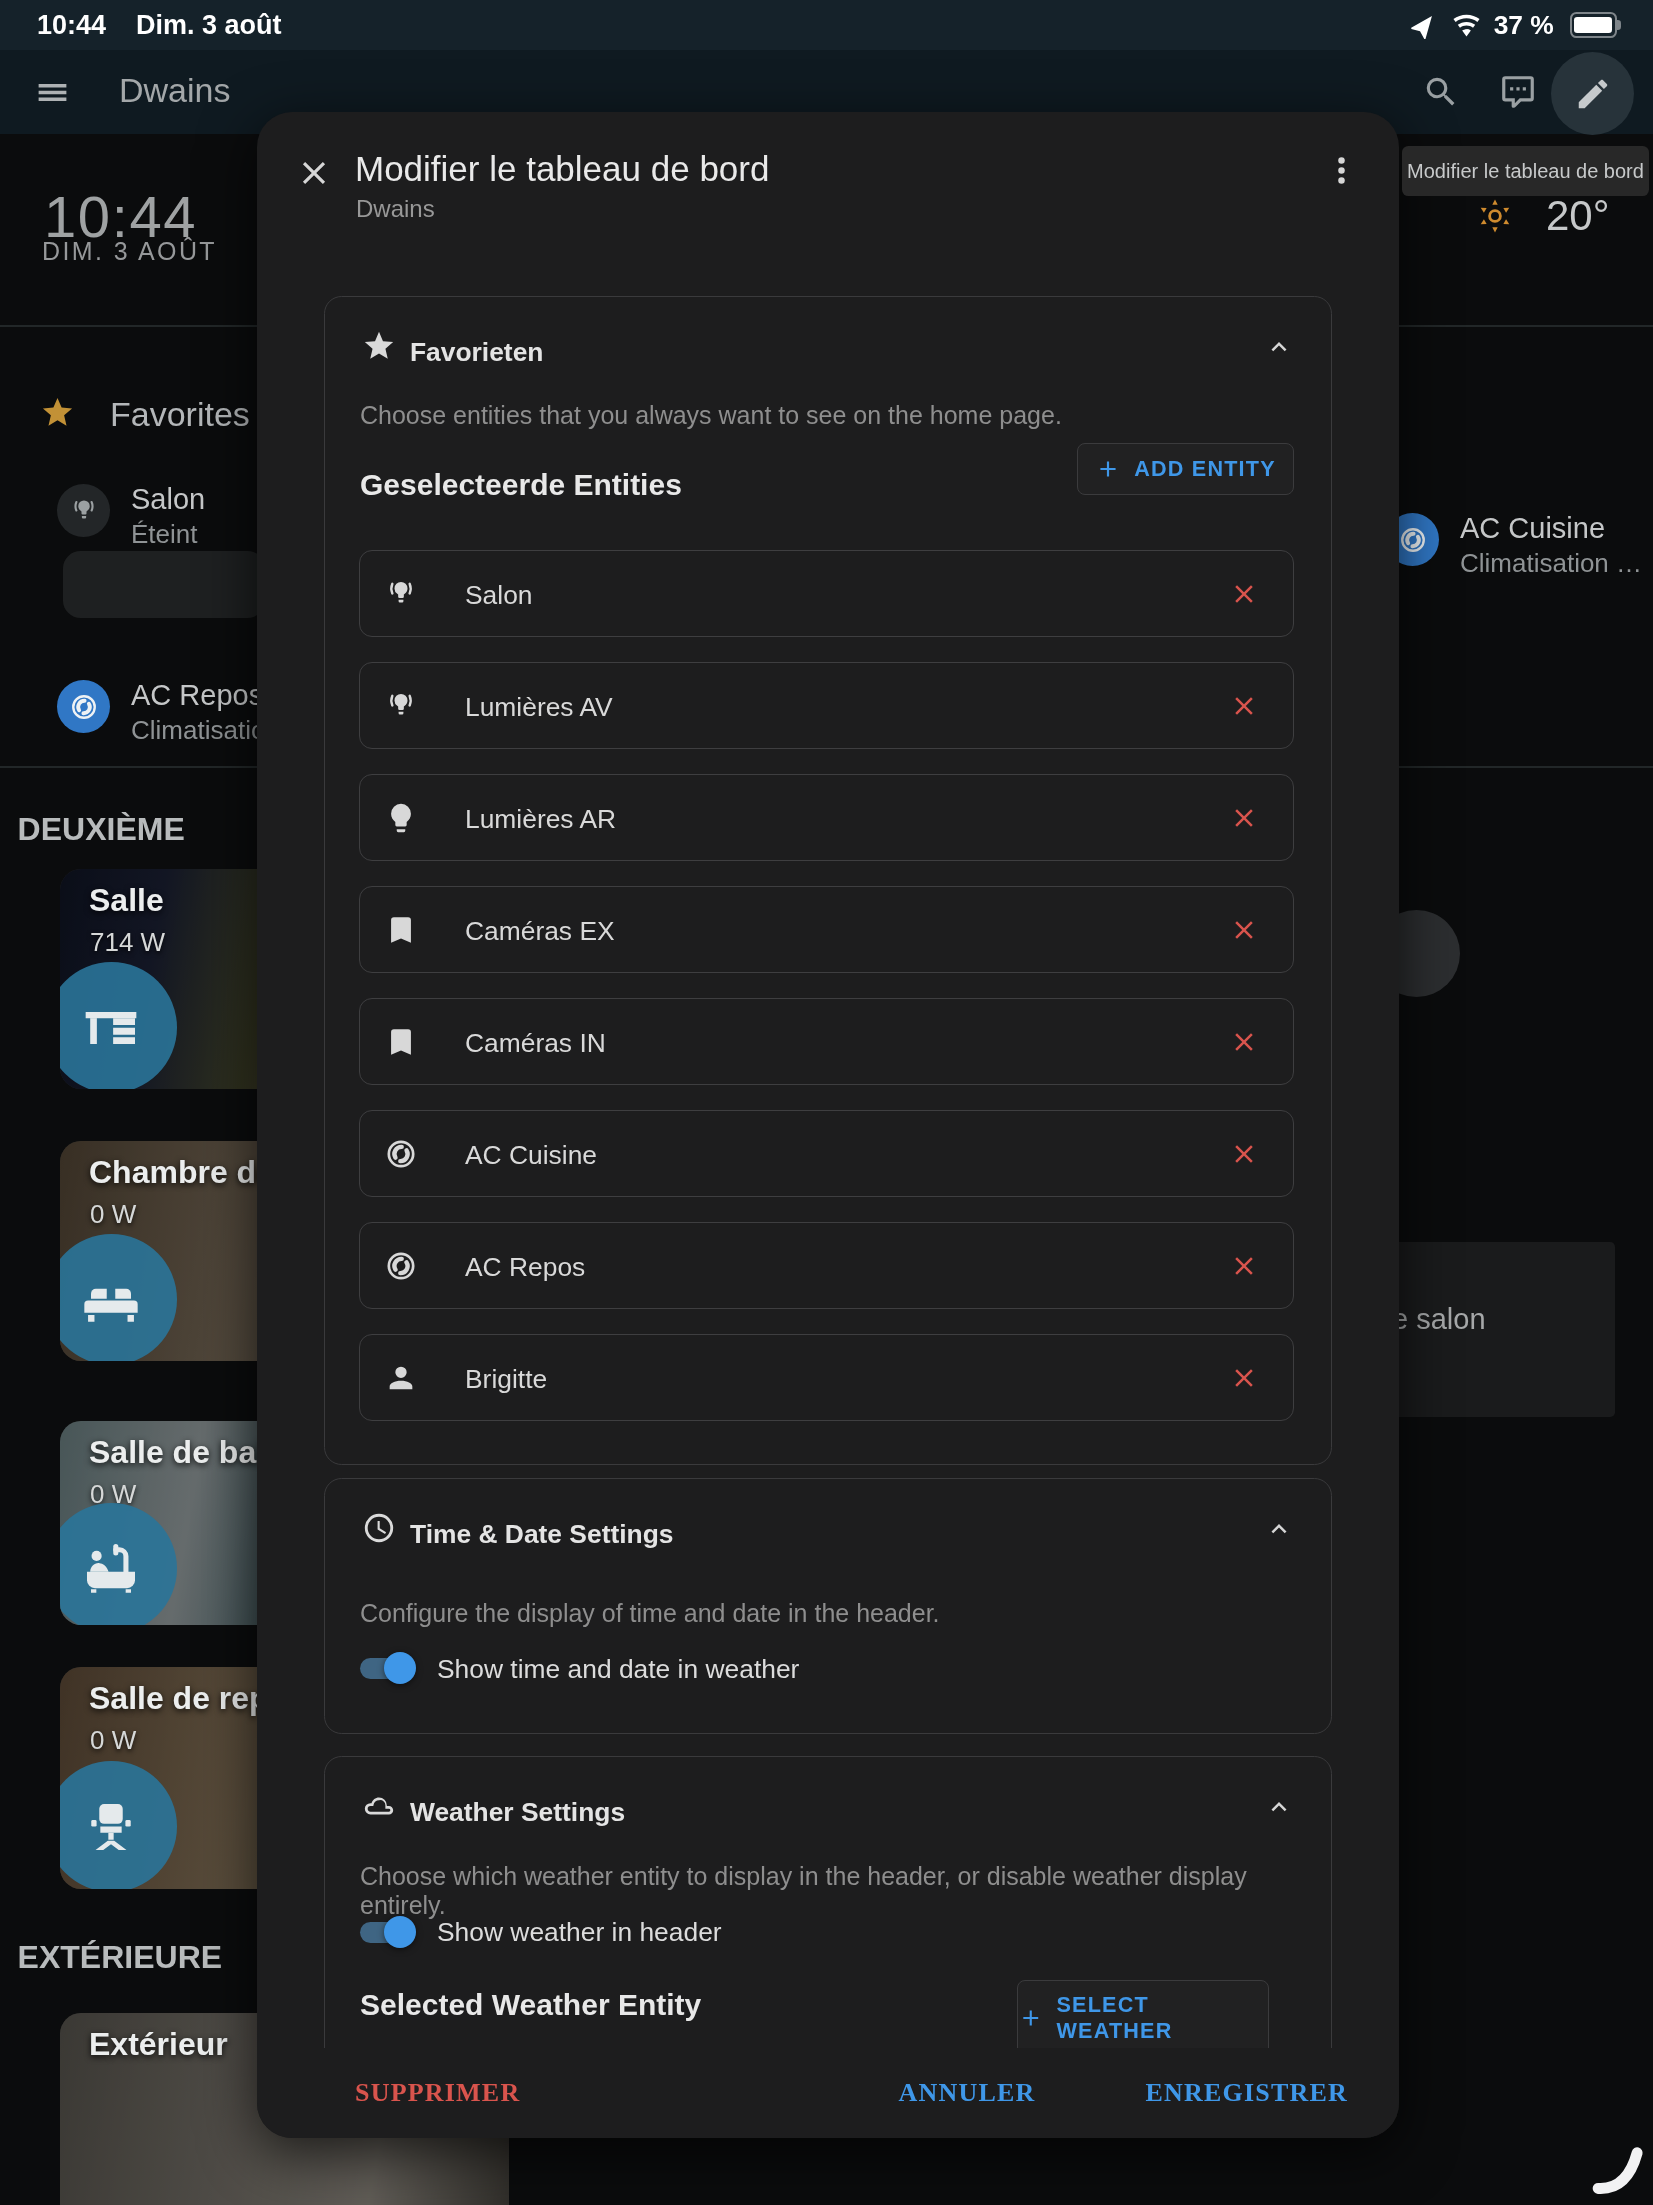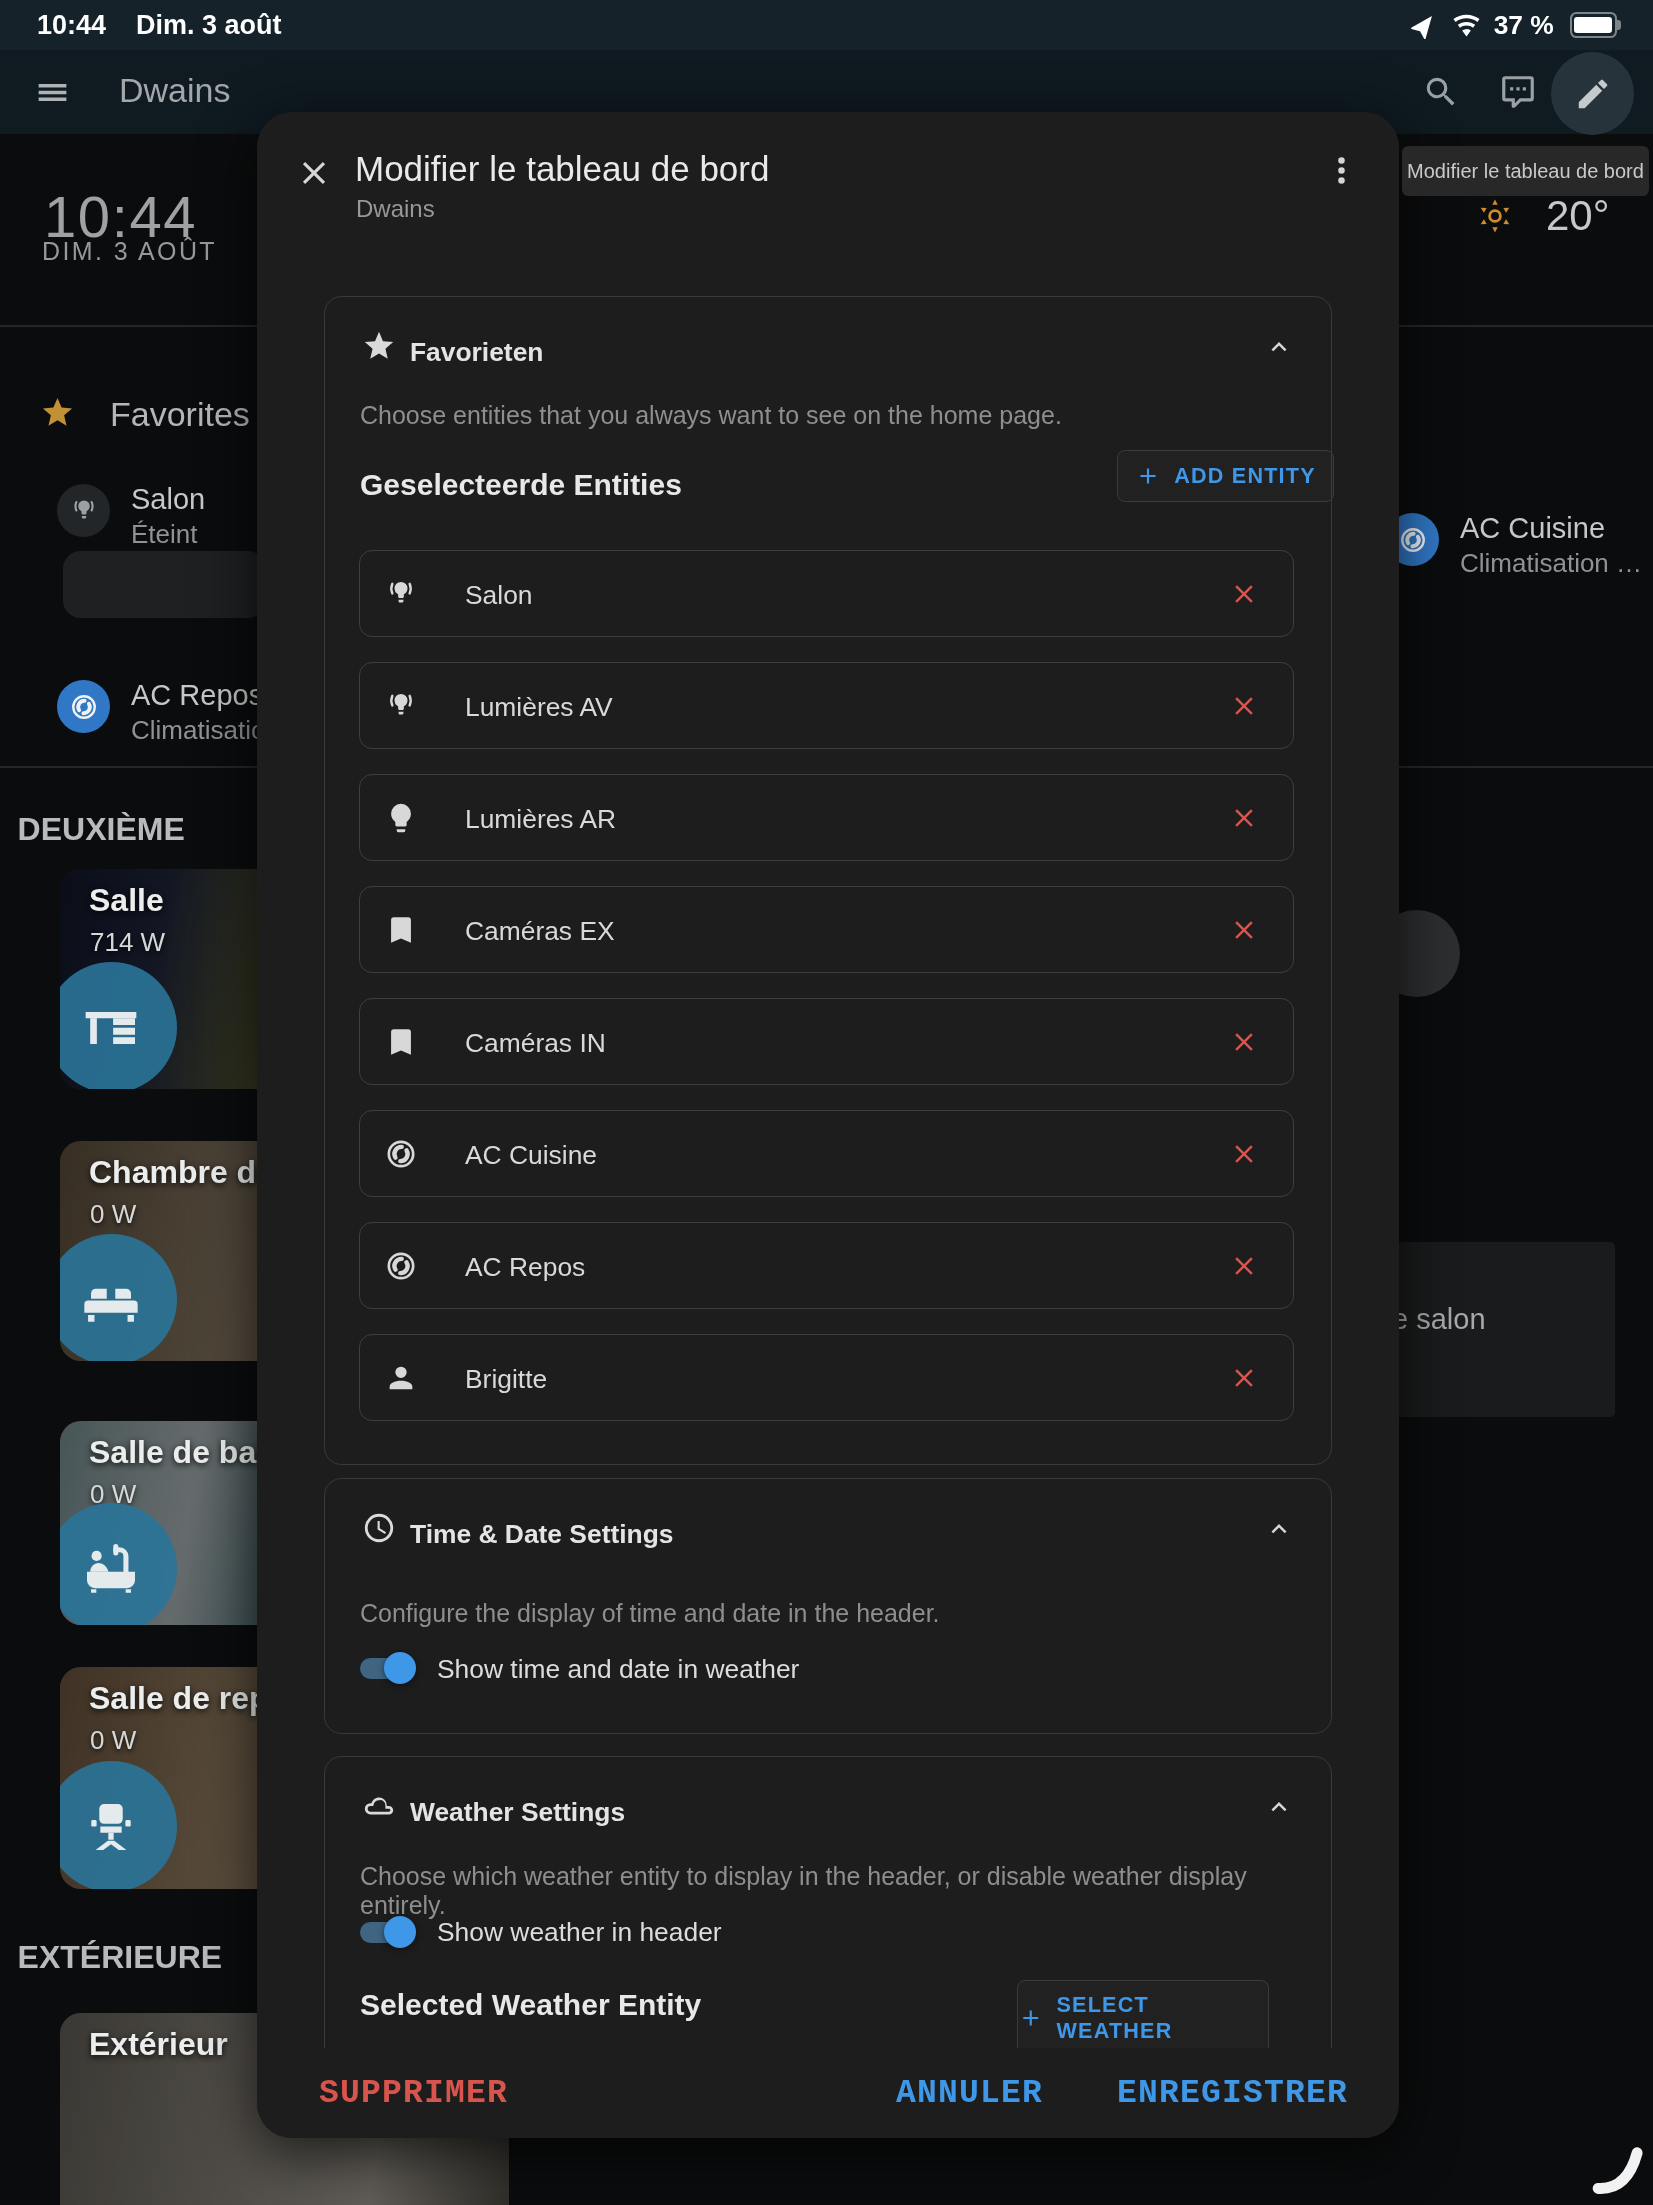--- a/index.html
+++ b/index.html
@@ -89,22 +89,22 @@
   .entity-row .e-icon{position:absolute;left:24px;top:26.4px;width:34px;height:34px;color:#d8d8d8;}
   .entity-row .e-label{position:absolute;left:105px;top:29px;font-size:26.4px;color:#d9d9d9;}
   .entity-row .e-remove{position:absolute;right:34px;top:28px;width:30px;height:30px;color:var(--red);}
   .toggle{position:absolute;width:54px;height:21px;}
   .toggle .track{position:absolute;inset:0;border-radius:10.4px;background:#3f6583;}
   .toggle .thumb{position:absolute;right:-2.4px;top:-5.6px;width:32px;height:32px;border-radius:50%;
                  background:var(--accent);box-shadow:0 1.6px 6.4px rgba(0,0,0,.5);}
   .toggle-label{position:absolute;font-size:26.4px;color:#dcdcdc;}
   .m-footer{position:absolute;left:0;right:0;bottom:0;height:90px;background:#1d1d1e;z-index:6;
             display:flex;align-items:center;justify-content:space-between;padding:0 51px 0 62px;box-sizing:border-box;}
-  .txt-btn{font-size:33px;font-weight:bold;letter-spacing:1.2px;background:none;border:none;padding:0;
-           font-family:Liberation Mono, monospace;}
+  .txt-btn{font-size:26px;font-weight:bold;letter-spacing:1.2px;background:none;border:none;padding:0;
+           font-family:Liberation Serif, serif;margin-left:36px;}
   .txt-btn.red{color:var(--red);}
   .txt-btn.blue{color:var(--accent);}
   .m-footer .right{display:flex;gap:74px;}
 </style>
 </head>
 <body>
 
 <div class="screen" style="--accent: #3f97e8; --red: #d9544d; --gold: #c29136; --entity-blue: #3077c5;">
 
   <div class="statusbar">
@@ -301,21 +301,21 @@
         <span class="icon h-icon"><svg viewBox="0 0 24 24" fill="currentColor">
               <path d="M12 17.27 18.18 21l-1.64-7.03L22 9.24l-7.19-.62L12 2 9.19 8.62 2 9.24l5.45 4.73L5.82 21 12 17.27Z"></path>
             </svg></span>
         <span class="h-title">Favorieten</span>
         <span class="icon h-chevron"><svg viewBox="0 0 24 24" fill="currentColor">
               <path d="M7.41 15.41 12 10.83l4.59 4.58L18 14l-6-6-6 6 1.41 1.41Z"></path>
             </svg></span>
       </div>
       <div class="desc" style="top:104px">Choose entities that you always want to see on the home page.</div>
       <div class="list-heading" style="top:171px">Geselecteerde Entities</div>
-      <div class="ghost-btn" style="left:752px;top:153px;width:215px;height:50px;margin-left:40px;">
+      <div class="ghost-btn" style="left:752px;top:146px;width:215px;height:50px;">
         <span class="icon"><svg viewBox="0 0 24 24" fill="currentColor">
               <path d="M19 13h-6v6h-2v-6H5v-2h6V5h2v6h6v2Z"></path>
             </svg></span>
         <span>ADD ENTITY</span>
       </div>
       <div class="entity-list" id="entity-list">
           <div class="entity-row">
             <span class="icon e-icon"><svg viewBox="0 0 24 24" fill="currentColor">
                 <path d="M12 3.5a4.6 4.6 0 0 1 4.6 4.6c0 1.56-.78 2.94-1.97 3.77l-.63.44v1.59a.9.9 0 0 1-.9.9h-2.2a.9.9 0 0 1-.9-.9v-1.59l-.63-.44A4.59 4.59 0 0 1 7.4 8.1 4.6 4.6 0 0 1 12 3.5Z"></path>
                 <path d="M10.3 16h3.4v1.1a.9.9 0 0 1-.9.9h-1.6a.9.9 0 0 1-.9-.9V16Z"></path>

